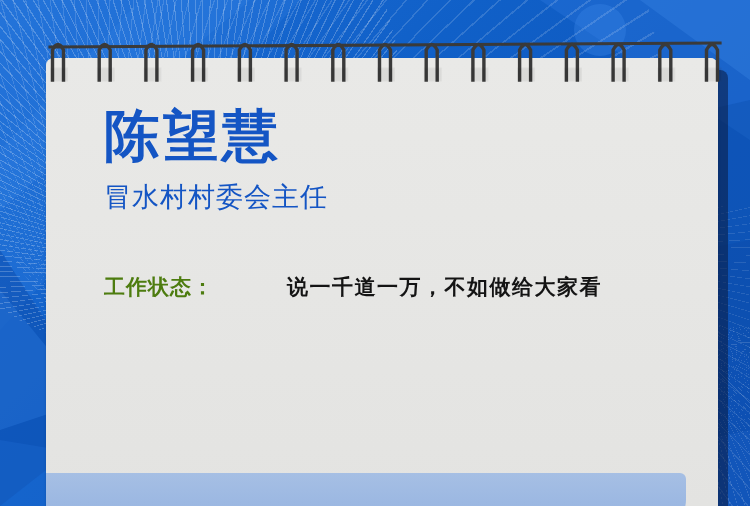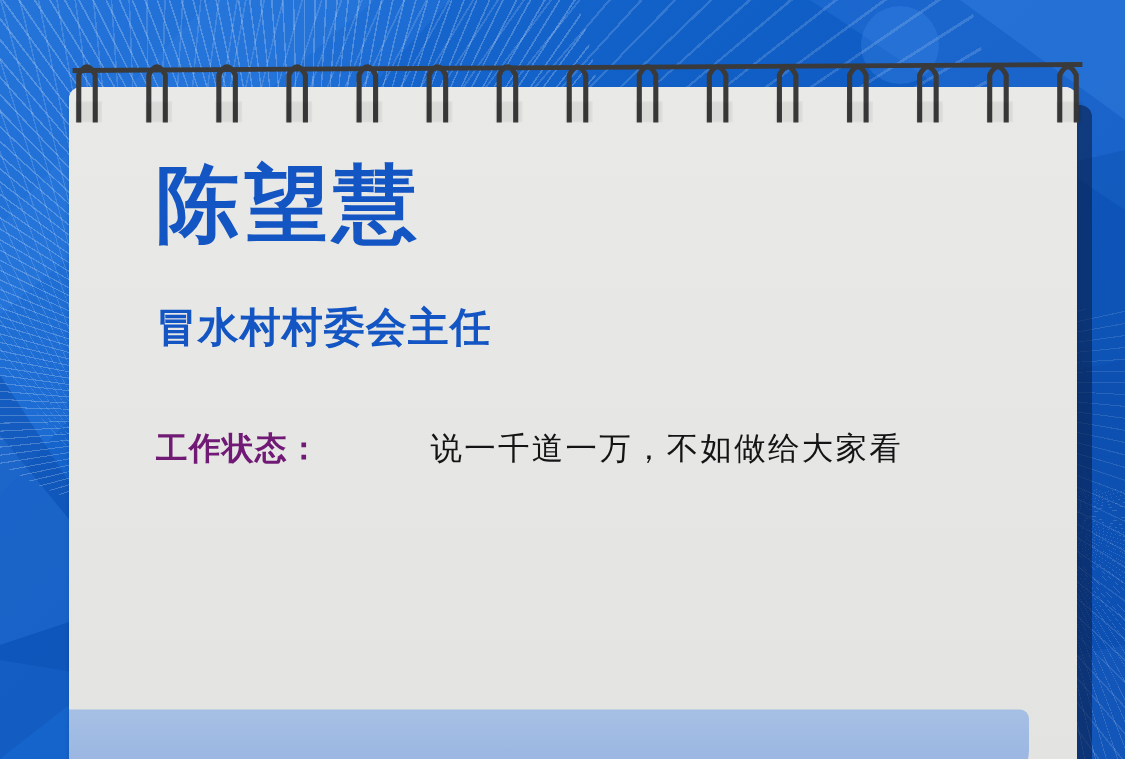--- a/index.html
+++ b/index.html
@@ -110,52 +110,51 @@
     font-size: 56px;
     font-weight: 700;
     letter-spacing: 3px;
     color: #1455c4;
     line-height: 1;
     white-space: nowrap;
   }
   .role {
     position: absolute;
     left: 58px;
-    top: 147px;
+    top: 126px;
     font-size: 27px;
-    font-weight: 700;
+    font-weight: 400;
     letter-spacing: 1px;
     color: #1455c4;
     line-height: 1;
     white-space: nowrap;
   }
 
   .fieldrow {
     position: absolute;
     left: 58px;
     right: 20px;
     display: flex;
     align-items: baseline;
     white-space: nowrap;
   }
   .fieldrow.row-1 { top: 215px; }
   .fieldrow.row-2 { top: 289px; }
 
   .field-label {
     font-size: 21px;
     font-weight: 700;
-    color: #701a75;
+    color: #4d7c0f;
     letter-spacing: 1px;
   }
   .field-value {
     font-size: 21px;
-    font-weight: 400;
+    font-weight: 700;
     color: #141414;
     letter-spacing: 1.5px;
-    margin-top: 12px;
   }
   .row-1 .field-value { margin-left: 73px; }
   .row-2 .field-value { margin-left: 18px; }
 
   
   .accent-bar {
     position: absolute;
     left: -46px;
     bottom: 32px;
     width: 686px;

